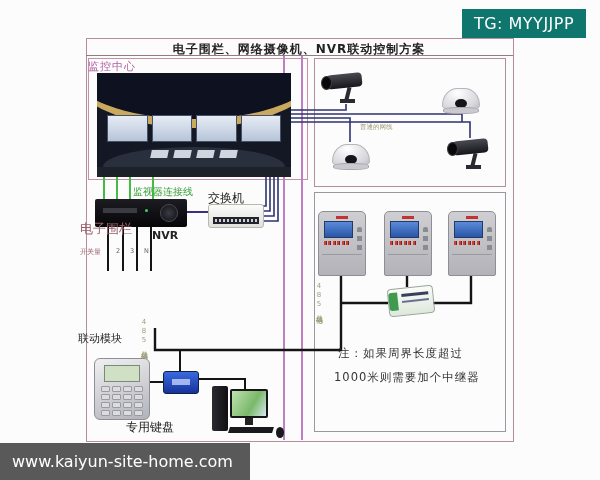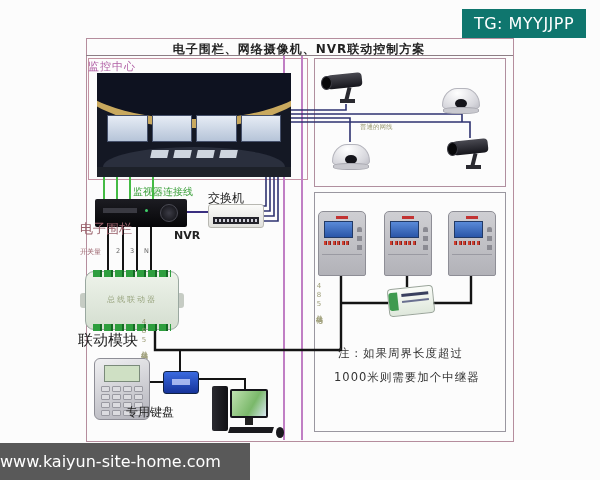--- a/index.html
+++ b/index.html
@@ -4,21 +4,21 @@
 <style>
   html,body{margin:0;padding:0;background:#ffffff;}
   .stage{position:relative;width:600px;height:480px;background:#fcfcfc;overflow:hidden;
          font-family:"DejaVu Sans","Liberation Sans",sans-serif;}
   .abs{position:absolute;}
 
   
   .tg-badge{left:462px;top:9px;width:124px;height:29px;background:#0f766e;color:#fff;
             font-size:16px;display:flex;align-items:center;justify-content:center;letter-spacing:.5px;}
   .site-bar{left:0;top:443px;width:250px;height:37px;background:#595959;color:#fff;
-            font-size:16px;display:flex;align-items:center;box-sizing:border-box;}
+            font-size:16px;display:flex;align-items:center;padding-left:12px;box-sizing:border-box;}
 
   
   .outer-border{left:86px;top:38px;width:426px;height:402px;border:1px solid #b58d9d;}
   .title-divider{left:86px;top:55px;width:427px;height:0;border-top:1px solid #8d7d85;}
   .diagram-title{left:86px;top:41px;width:426px;text-align:center;font-size:12px;color:#8b3044;letter-spacing:1px;font-weight:bold;}
 
   .mc-box{left:88px;top:58px;width:218px;height:120px;border:1px solid #c493a3;}
   .cam-box{left:314px;top:58px;width:190px;height:127px;border:1px solid #b08f9f;}
   .fence-box{left:314px;top:192px;width:190px;height:238px;border:1px solid #9a97a0;}
   .section-label{font-size:11px;color:#b05fa5;letter-spacing:1px;}
@@ -206,38 +206,33 @@
       <div class="mount"></div>
       <div class="base"></div>
   </div>
   <div class="abs" style="left:360px;top:123px;font-size:6.5px;color:#9d9d77;">普通的网线</div>
 
   <div class="abs nvr">
     <div class="slot"></div>
       <div class="led"></div>
       <div class="knob"></div>
   </div>
-  <div class="abs txt" style="left:152px;top:229px;font-size:11px;font-weight:bold;padding-left:22px;">NVR</div>
+  <div class="abs txt" style="left:152px;top:229px;font-size:11px;font-weight:bold;">NVR</div>
   <div class="abs switch">
     <div class="ports"></div>
   </div>
   <div class="abs txt" style="left:208px;top:190px;width:54px;text-align:left;font-size:12px;">交换机</div>
 
   <div class="abs" style="left:80px;top:220px;font-size:13px;color:#99606a;">电子围栏</div>
   <div class="abs" style="left:80px;top:247px;font-size:7px;color:#99606a;">开关量</div>
   <div class="abs" style="left:116px;top:247px;font-size:6.5px;color:#666;">2</div>
   <div class="abs" style="left:130px;top:247px;font-size:6.5px;color:#666;">3</div>
   <div class="abs" style="left:144px;top:247px;font-size:6.5px;color:#666;">N</div>
 
-  <div class="abs module">
-    <div class="term term-top"></div>
-    <div class="m-label">总线联动器</div>
-    <div class="term term-bot"></div>
-  </div>
-  <div class="abs txt" style="left:78px;top:331px;font-size:15px;">联动模块</div>
+  <div class="abs txt" style="left:78px;top:331px;font-size:11px;">联动模块</div>
   <div class="abs v-text" style="left:139px;top:318px;height:56px;">485总线信号</div>
 
 
   <div class="abs fc" style="left:318px;top:211px;">
     <div class="fc-logo"></div>
       <div class="fc-screen"></div>
       <div class="fc-leds"></div>
       <div class="fc-btns"></div>
   </div>
   <div class="abs fc" style="left:384px;top:211px;">
@@ -275,21 +270,21 @@
         <i></i>
         <i></i>
         <i></i>
         <i></i>
         <i></i>
         <i></i>
         <i></i>
         <i></i>
       </div>
   </div>
-  <div class="abs txt" style="left:115px;top:404px;width:70px;text-align:center;font-size:12px;">专用键盘</div>
+  <div class="abs txt" style="left:115px;top:419px;width:70px;text-align:center;font-size:12px;">专用键盘</div>
   <div class="abs converter"></div>
   <div class="abs pc-tower"></div>
   <div class="abs pc-monitor">
       <div class="pc-screen"></div>
     </div>
   <div class="abs pc-stand"></div>
   <div class="abs pc-kb"></div>
   <div class="abs pc-mouse"></div>
 
   <div class="abs tg-badge">TG: MYYJJPP</div>

